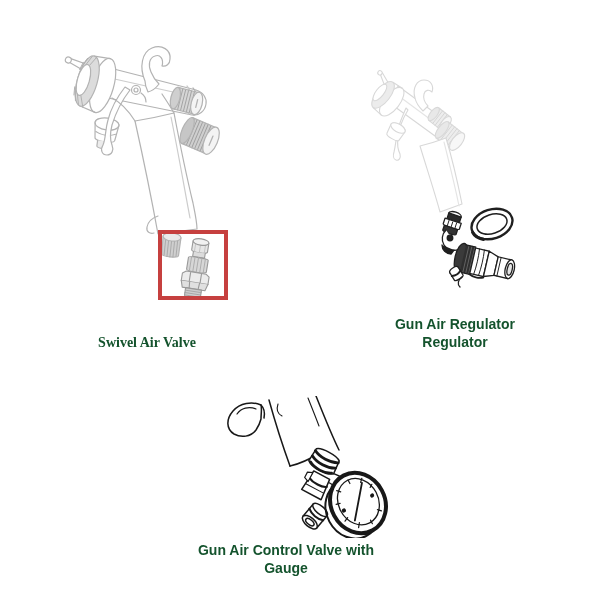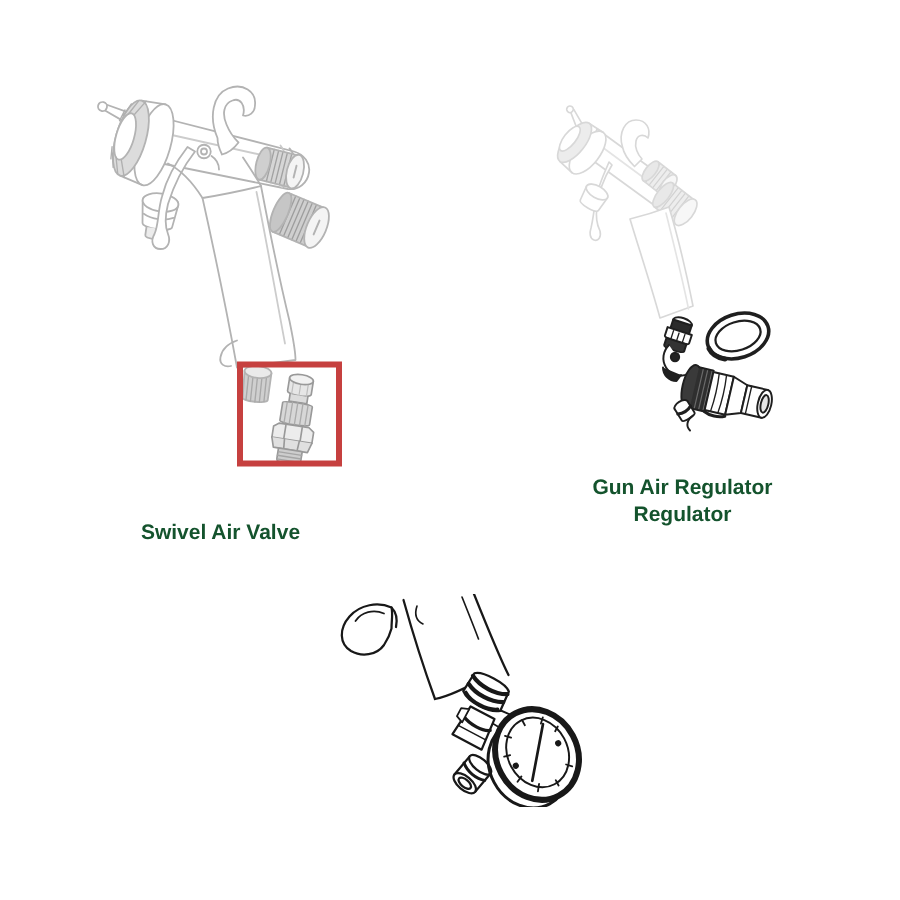--- a/index.html
+++ b/index.html
@@ -12,21 +12,21 @@
   .fig-illustration{position:absolute;}
   .fig-label{
     position:absolute;width:100%;text-align:center;
     font-size:14px;line-height:18px;font-weight:700;color:#14532d;
   }
   .fig-label span{display:block;}
   .highlight-box{
     position:absolute;left:118px;top:196px;width:70px;height:70px;
     box-sizing:border-box;border:4px solid #c6403f;background:transparent;
   }
-  #fig-swivel{left:40px;top:45px;width:214px;height:330px;}
+  #fig-swivel{left:40px;top:34px;width:214px;height:330px;font-family:Liberation Serif, serif;}
   #fig-swivel .fig-illustration{left:10px;top:2px;}
   #fig-swivel .fig-label{top:300px;}
   #fig-regulator{left:355px;top:62px;width:200px;height:300px;}
   #fig-regulator .fig-illustration{left:3px;top:0px;}
   #fig-regulator .fig-label{top:253px;}
   #fig-control{left:176px;top:396px;width:220px;height:190px;}
   #fig-control .fig-illustration{left:36px;top:0px;}
   #fig-control .fig-label{top:145px;}
 </style>
 </head>
@@ -239,13 +239,17 @@
     <g transform="translate(146,107) rotate(-28)">
       <ellipse cx="-8" cy="3" rx="26" ry="30" stroke-width="2"></ellipse>
       <ellipse cx="0" cy="0" rx="27" ry="31" fill="#ffffff" stroke-width="4"></ellipse>
       <ellipse cx="1" cy="-1" rx="20" ry="24" fill="#ffffff" stroke-width="1.3"></ellipse>
       <path d="M18,-8 L21,-10 M12,-17 L15,-20 M2,-21 L2,-25 M-10,-18 L-13,-21 M-16,-8 L-20,-9 M-16,8 L-20,10 M-8,18 L-11,22 M3,21 L3,25 M14,15 L17,18" stroke-width="1.2"></path>
       <path d="M-11,14 L13,-16" stroke-width="1.8"></path>
       <circle cx="-16" cy="0" r="1.3" fill="#181818"></circle>
       <circle cx="16" cy="0" r="1.3" fill="#181818"></circle>
     </g>
   </svg>
+  <div class="fig-label">
+    <span>Gun Air Control Valve with</span>
+    <span>Gauge</span>
+  </div>
 </div>
 
 </body></html>

